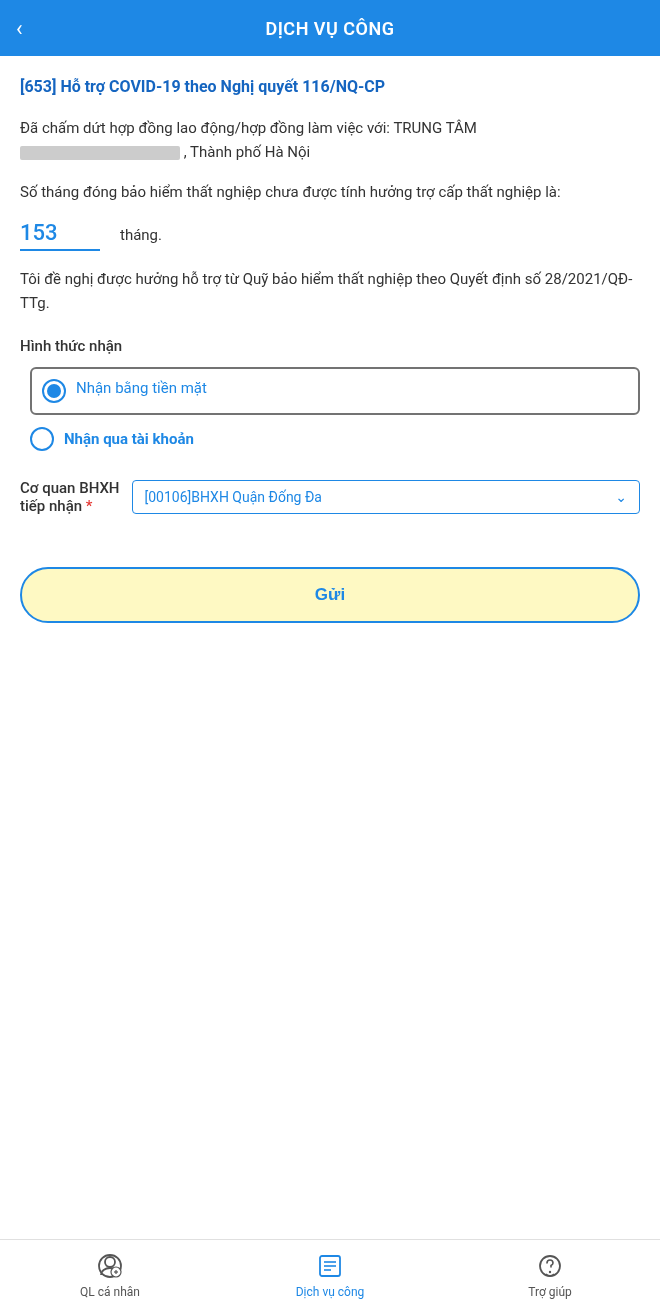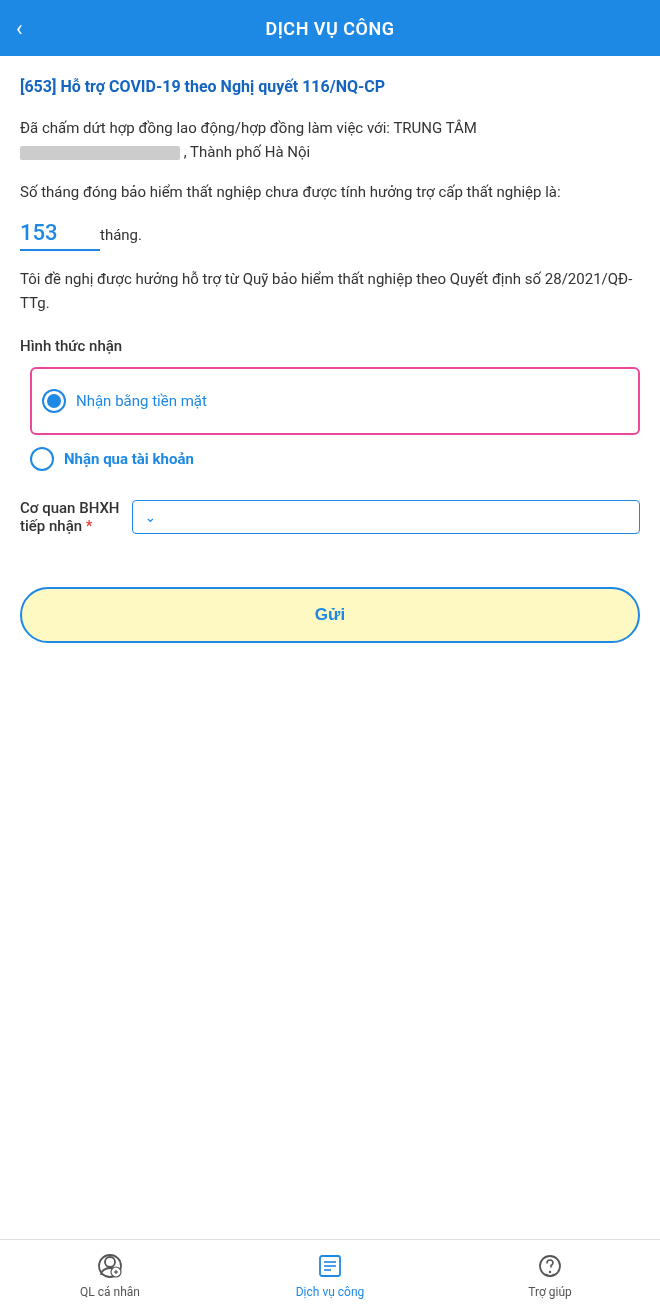--- a/index.html
+++ b/index.html
@@ -67,20 +67,21 @@
       color: transparent;
       border-radius: 2px;
       height: 14px;
       width: 160px;
       vertical-align: middle;
     }
 
     .months-row {
       display: flex;
       align-items: baseline;
+      gap: 20px;
       margin: 10px 0 16px 0;
     }
 
     .months-input-wrap {
       display: flex;
       flex-direction: column;
       min-width: 80px;
     }
 
     .months-value {
@@ -145,25 +146,25 @@
     .radio-circle.selected::after {
       content: '';
       width: 14px;
       height: 14px;
       border-radius: 50%;
       background: #1e88e5;
     }
 
     
     .radio-option-selected-wrap {
-      border: 2px solid #ec4899;
+      border: 2px solid #737373;
       border-radius: 6px;
-      padding: 20px 10px;
-      display: flex;
-      align-items: center;
+      padding: 10px 10px;
+      display: flex;
+      align-items: flex-start;
       gap: 10px;
       cursor: pointer;
     }
 
     .radio-label {
       color: #1e88e5;
       font-size: 15px;
     }
 
     
@@ -311,20 +312,21 @@
     <div class="radio-option">
       <div class="radio-circle"></div>
       <span class="radio-label">Nhận qua tài khoản</span>
     </div>
 
   </div>
 
   <div class="co-quan-row">
     <span class="co-quan-title">Cơ quan BHXH<br>tiếp nhận <span class="required-star">*</span></span>
     <div class="co-quan-select">
+      <span class="co-quan-select-label">[00106]BHXH Quận Đống Đa</span>
       <span class="chevron-down">⌄</span>
     </div>
   </div>
 
   <div class="spacer"></div>
 
   <button class="submit-btn">Gửi</button>
 
 </div>
 

